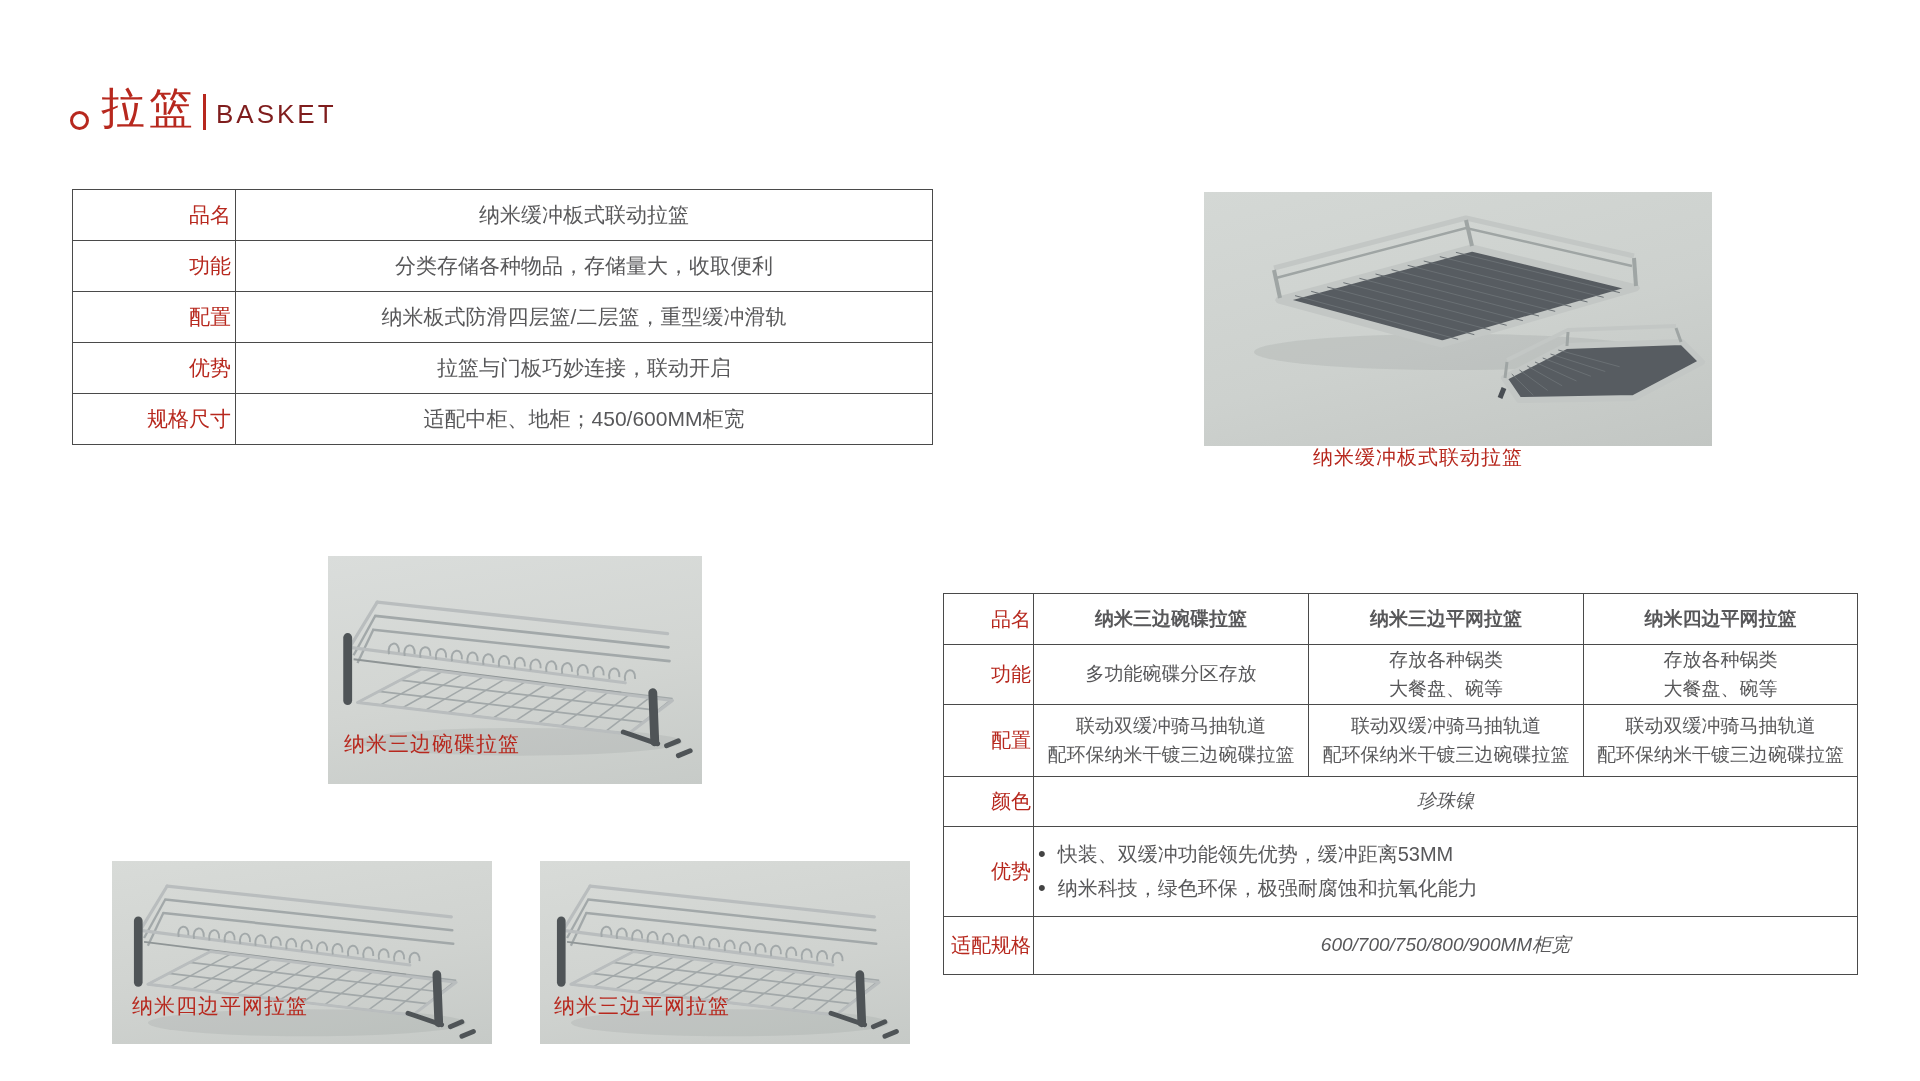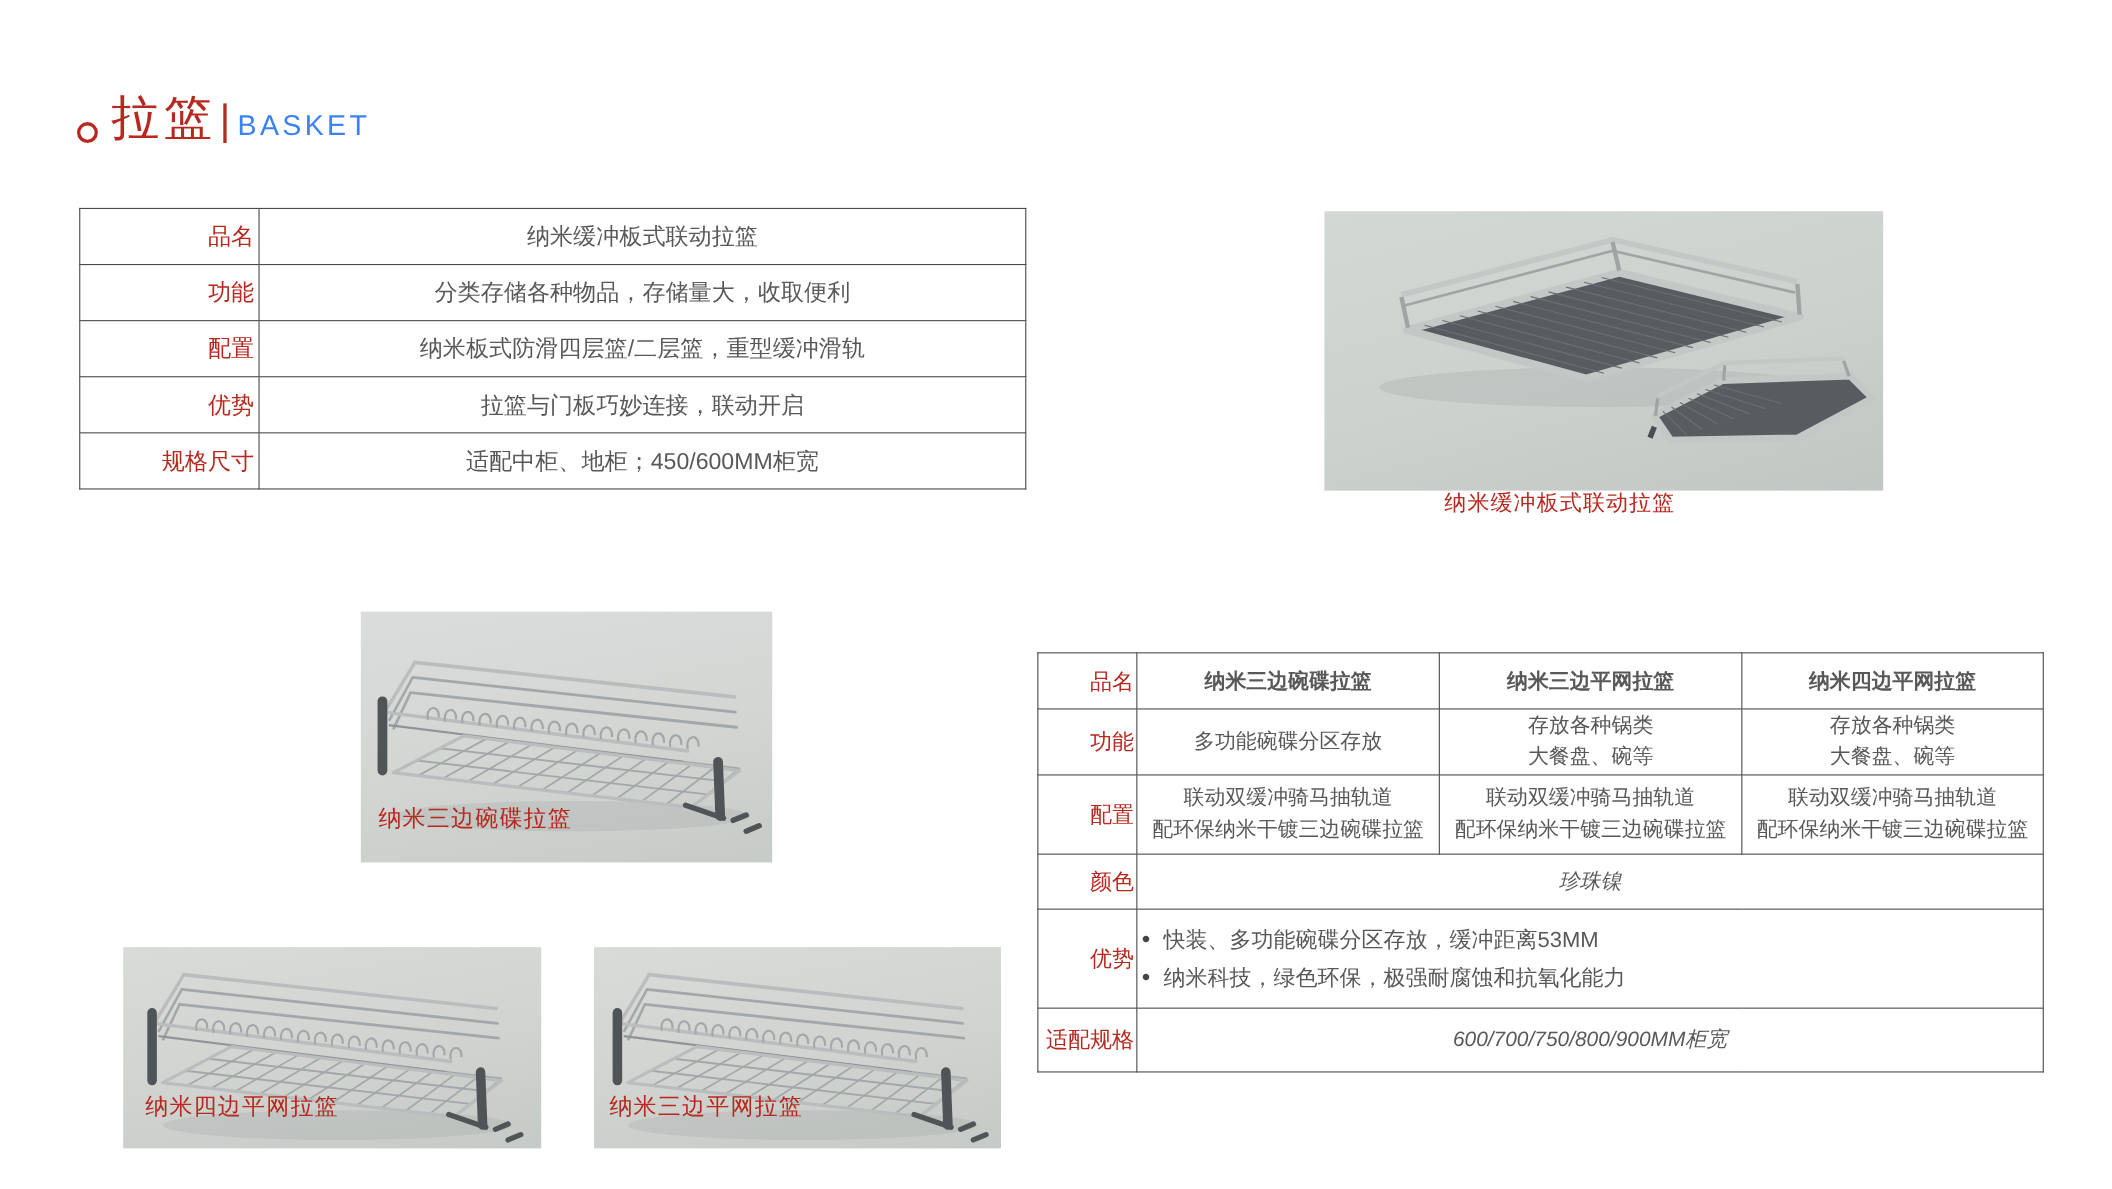--- a/index.html
+++ b/index.html
@@ -5,21 +5,21 @@
   html,body{margin:0;padding:0;background:#fff;}
   .page{
     position:relative;width:1920px;height:1081px;background:#fff;overflow:hidden;
     font-family:"Liberation Sans","DejaVu Sans",sans-serif;color:#58585a;
   }
   
   .title-block{position:absolute;left:70px;top:38px;display:flex;align-items:flex-end;margin-top:48px;}
   .title-bullet{width:13px;height:13px;border:3px solid #b7281e;border-radius:50%;margin-right:12px;margin-top:10px;}
   .title-zh{font-size:44px;font-weight:500;color:#b7281e;letter-spacing:4px;margin:0;line-height:1;}
   .title-vbar{width:3px;height:36px;background:#b7281e;margin:6px 10px 0 6px;}
-  .title-en{font-size:26px;color:#3b82f6;letter-spacing:3px;margin-top:10px;font-weight:400;}
+  .title-en{font-size:26px;color:#7f1d1d;letter-spacing:3px;margin-top:10px;font-weight:400;}
 
   
   table.spec{border-collapse:collapse;position:absolute;table-layout:fixed;background:#fff;}
   table.spec th,table.spec td{border:1px solid #4a4a4a;padding:0 4px;vertical-align:middle;}
   table.spec th{color:#b7281e;font-weight:400;text-align:right;}
 
   
   table.t1{left:72px;top:189px;width:861px;}
   table.t1 th{width:154px;font-size:21px;}
   table.t1 td{text-align:center;font-size:21px;color:#58585a;white-space:nowrap;}
@@ -350,21 +350,21 @@
       </tr>
       <tr class="r-color">
         <th>颜色</th>
         <td class="span-center" colspan="3">珍珠镍</td>
       </tr>
       <tr class="r-adv">
         <th>优势</th>
         <td class="adv-cell" colspan="3">
           <div class="bullet-line">
             <span class="bullet-dot">•</span>
-            <span>快装、多功能碗碟分区存放，缓冲距离53MM</span>
+            <span>快装、双缓冲功能领先优势，缓冲距离53MM</span>
           </div>
           <div class="bullet-line">
             <span class="bullet-dot">•</span>
             <span>纳米科技，绿色环保，极强耐腐蚀和抗氧化能力</span>
           </div>
         </td>
       </tr>
       <tr class="r-spec">
         <th>适配规格</th>
         <td class="span-center" colspan="3">600/700/750/800/900MM柜宽</td>

